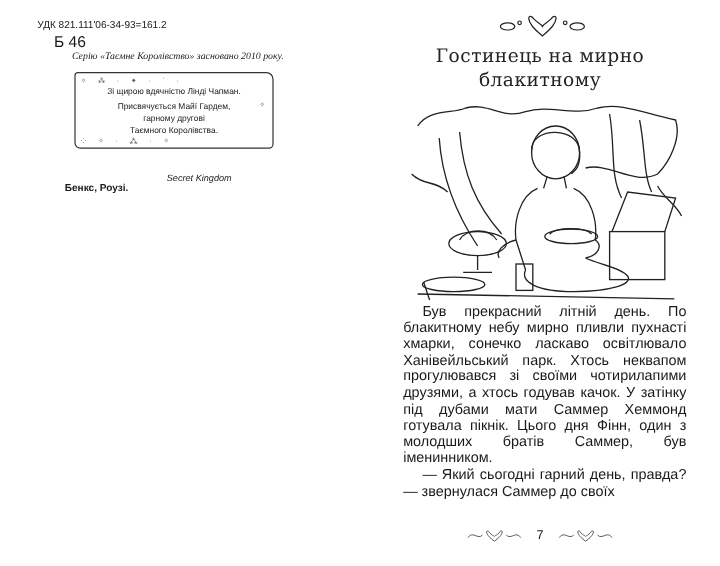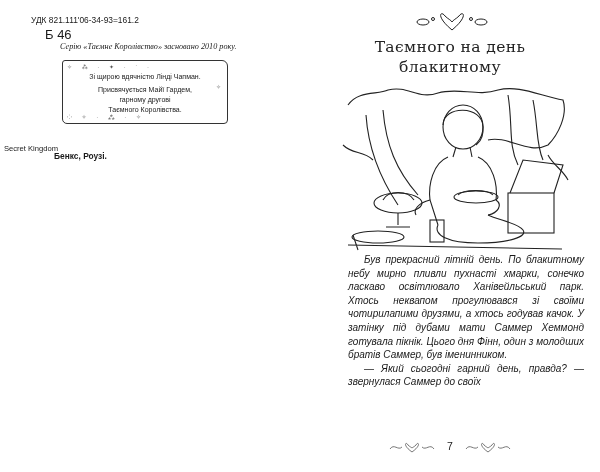--- a/index.html
+++ b/index.html
@@ -18,21 +18,21 @@
              border:1.2px solid #333; border-radius:3px 6px 4px 5px; }
   .ded-box .dots { position:absolute; font-size:6px; color:#555; letter-spacing:4px; }
   .ded-line { position:absolute; left:0; width:164px; text-align:center; font-size:7px; }
 
   .author { left:54px; top:151px; font-size:8.4px; font-weight:bold;text-align:right; }
 
   .ornament-top { position:absolute; left:115px; top:10px; width:75px; height:22px; }
   .chapter-title { position:absolute; left:0; width:300px; text-align:center;
                    font-family:"DejaVu Serif", serif; font-size:15.5px; letter-spacing:0.4px; color:#222; }
   .illustration { position:absolute; left:38px; top:85px; width:234px; height:170px; }
-  .body-text { position:absolute; left:48px; top:253px; width:236px; font-size:10px; line-height:13.6px; text-align:justify; color:#1a1a1a;font-style:italic; }
+  .body-text { position:absolute; left:36px; top:253px; width:236px; font-size:12px; line-height:13.6px; text-align:justify; color:#1a1a1a; }
   .body-text p { margin:0; }
   .body-text p.dialog { text-indent:16px; }
   .page-num-wrap { position:absolute; left:0; width:300px; top:440px; text-align:center; font-size:10.5px; }
   .page-num-wrap svg { vertical-align:middle; }
 </style>
 </head>
 <body>
 
 <div class="page left" data-name="left-page-imprint">
   <div class="abs udk-top" data-name="udk-code-top">УДК 821.111'06-34-93=161.2</div>
@@ -57,21 +57,21 @@
 <div class="page right" data-name="right-page-chapter">
   <svg class="ornament-top" viewBox="0 0 75 22" data-name="candy-heart-ornament-icon">
     <g fill="none" stroke="#222" stroke-width="1">
       <ellipse cx="8" cy="12" rx="6" ry="3"></ellipse>
       <circle cx="18" cy="9" r="1.5"></circle>
       <path d="M30 6 C26 0,20 6,37 20 C54 6,48 0,44 6 C41 9,38 10,37 12 C36 10,33 9,30 6Z"></path>
       <circle cx="56" cy="9" r="1.5"></circle>
       <ellipse cx="66" cy="12" rx="6" ry="3"></ellipse>
     </g>
   </svg>
-  <div class="chapter-title" style="top:38px;" data-name="chapter-title-line1">Таємного на день</div>
+  <div class="chapter-title" style="top:38px;" data-name="chapter-title-line1">Гостинець на мирно</div>
   <div class="chapter-title" style="top:58px;" data-name="chapter-title-line2">блакитному</div>
 
   <svg class="illustration" viewBox="0 0 234 170" data-name="girl-at-picnic-illustration">
     <g fill="none" stroke="#222" stroke-width="1.1">
       <path d="M10 20 C20 5,40 10,50 5 C70 0,80 15,100 8 C120 2,140 12,160 5 C180 0,200 10,225 15 C230 30,220 50,210 60 C190 70,170 50,150 55"></path>
       <path d="M28 30 C30 60,40 90,60 120 M45 25 C48 60,58 85,80 110"></path>
       <path d="M170 10 C175 40,170 60,180 80 M195 15 C200 40,198 60,205 75"></path>
       <path d="M5 60 C15 70,25 65,35 75 M210 70 C215 80,225 85,230 95"></path>
       <ellipse cx="125" cy="42" rx="20" ry="22"></ellipse>
       <path d="M105 40 C105 20,145 20,145 42 C146 55,140 58,138 60"></path>
@@ -115,16 +115,16 @@
 </div>
 
 <div style="position:absolute;left:0;top:0;width:300px;height:472px;" data-name="left-page-catalog-layer">
   
 </div>
 
 <style>
 </style>
 
 <div style="position:absolute;left:0;top:0;width:300px;height:472px;" data-name="left-page-detail">
-  <div style="position:absolute;left:4px;width:300px;top:144px;text-align:left;font-size:7.6px;line-height:9.8px;" data-name="original-title-block">
+  <div style="position:absolute;left:16px;width:300px;top:144px;text-align:center;font-style:italic;font-size:7.6px;line-height:9.8px;" data-name="original-title-block">
     <div data-name="original-title-line">Secret Kingdom</div>
   </div>
 </div>
 
 </body></html>

